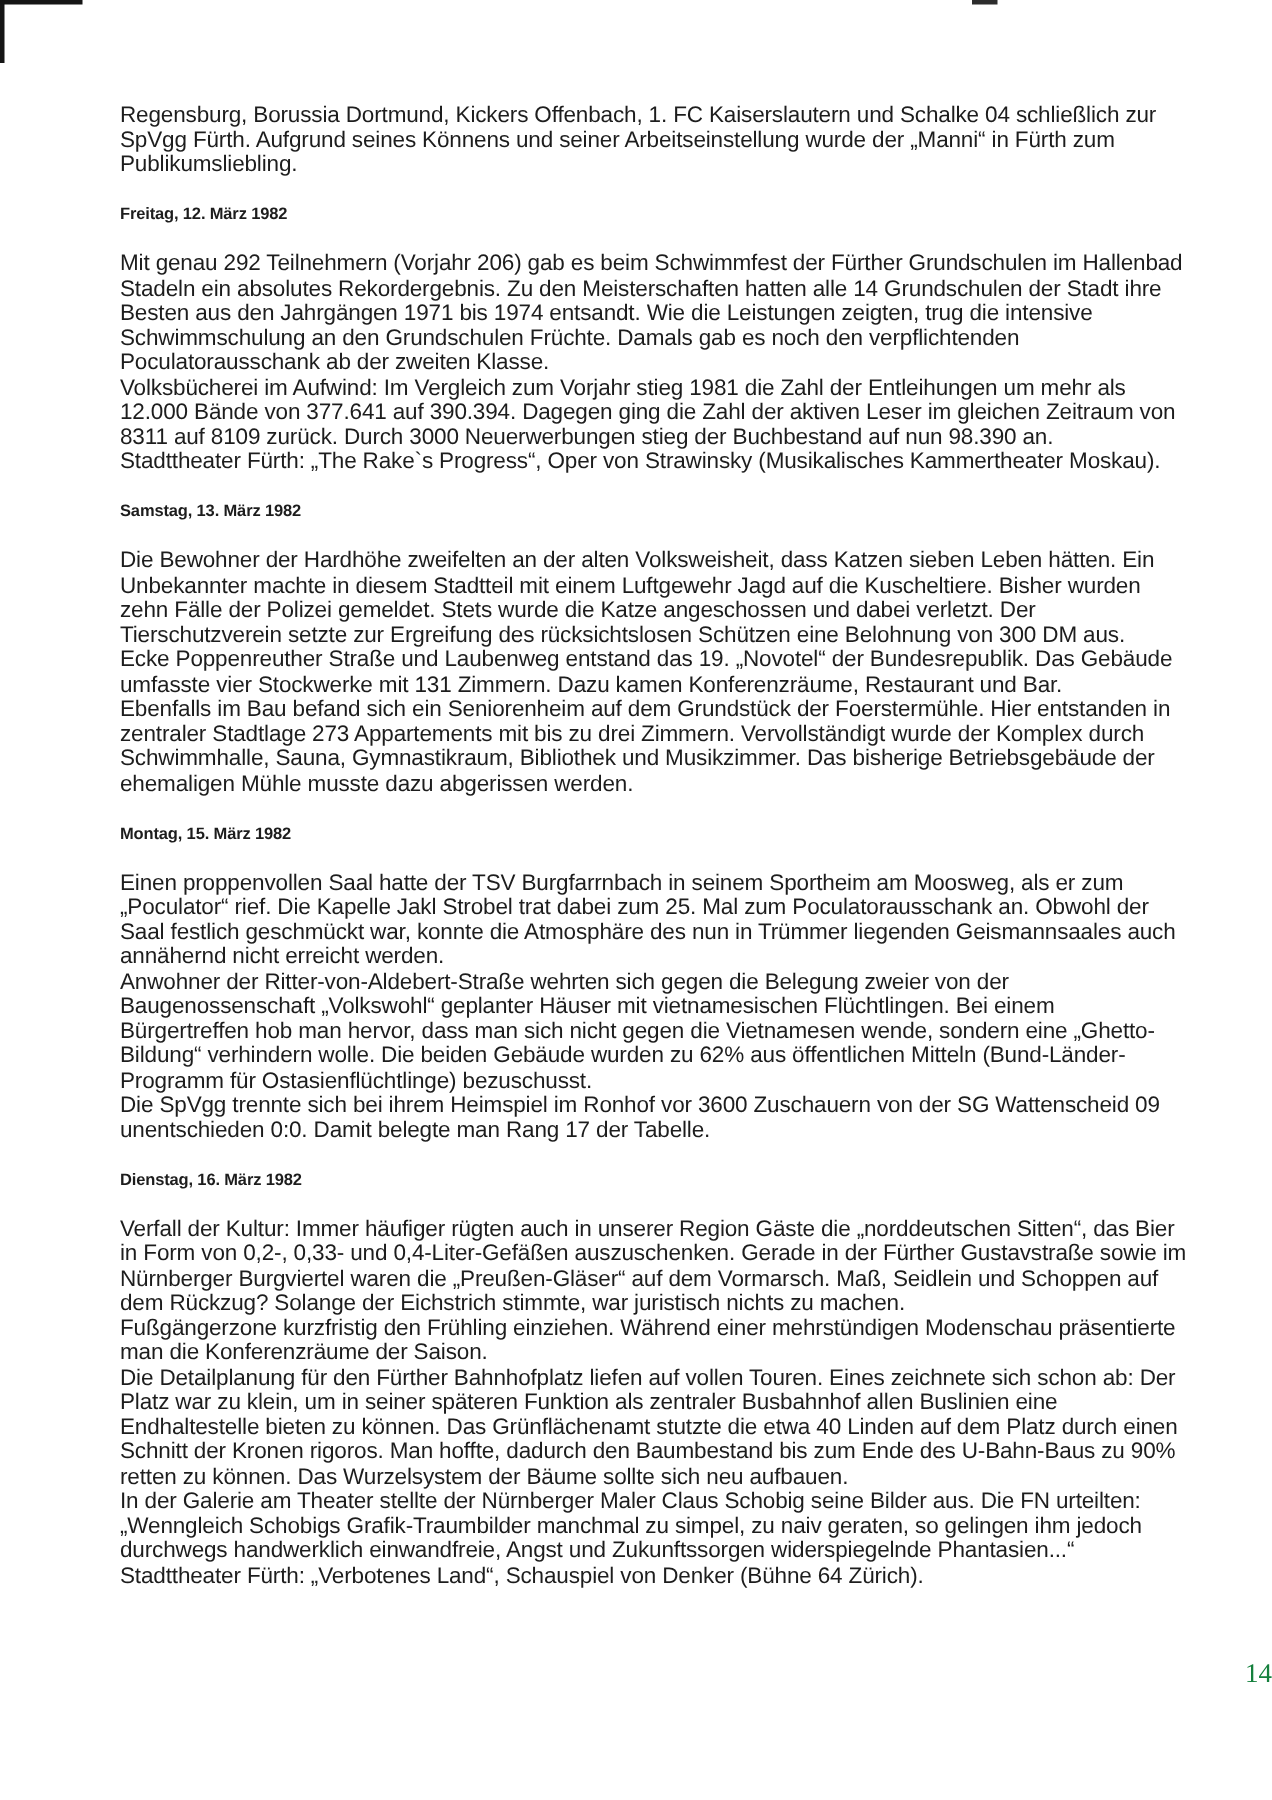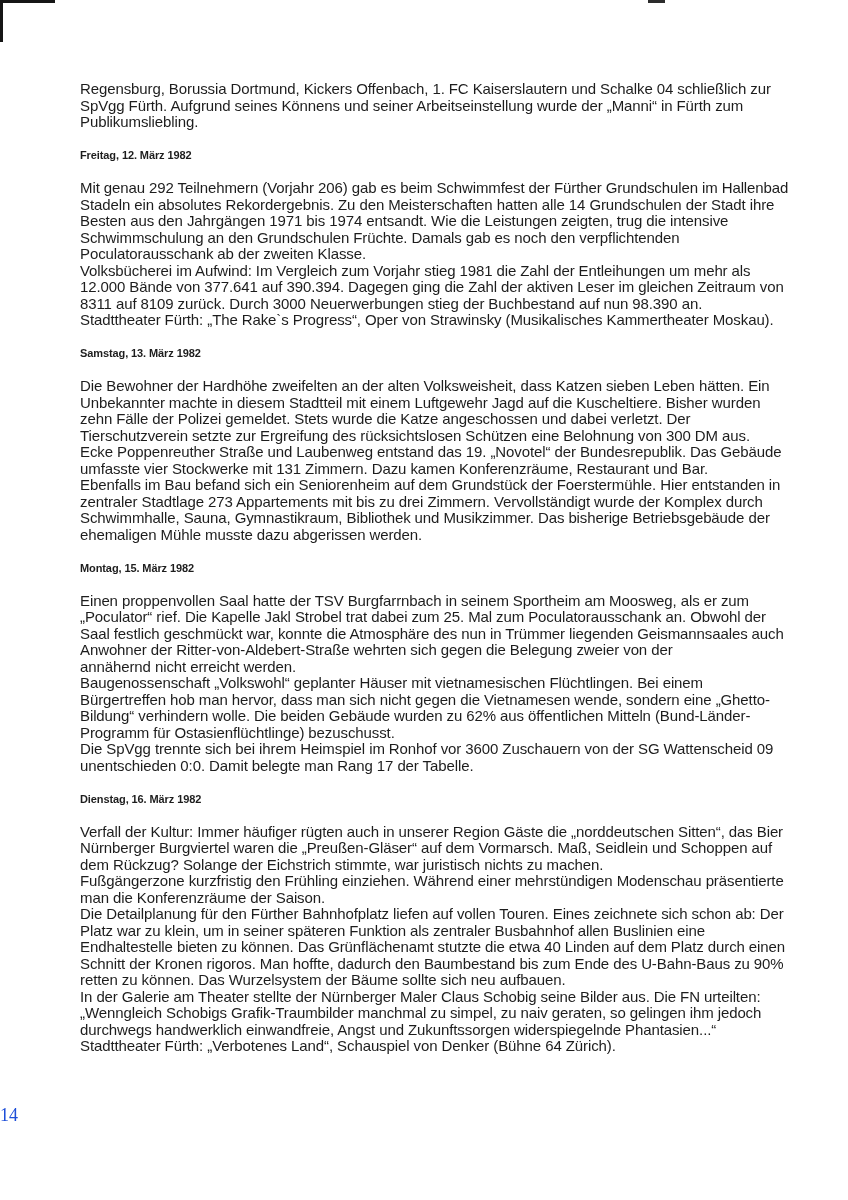--- a/index.html
+++ b/index.html
@@ -9,21 +9,21 @@
     width: 848px;
     height: 1200px;
     background: #ffffff;
     font-family: "Liberation Sans", sans-serif;
     color: #1d1d1d;
     overflow: hidden;
   }
   .content {
     position: absolute;
     left: 80px;
-    top: 81px;
+    top: 69px;
     width: 715px;
   }
   .block + .block { margin-top: 16.5px; }
   .heading {
     font-size: 11px;
     line-height: 16.5px;
     font-weight: bold;
     letter-spacing: -0.1px;
     white-space: nowrap;
   }
@@ -32,24 +32,24 @@
     line-height: 16.5px;
     height: 16.5px;
     letter-spacing: -0.1px;
     white-space: nowrap;
   }
   .page-number {
     position: absolute;
     top: 1105px;
     left: 0;
     width: 848px;
-    text-align: left;
+    text-align: right;
     font-family: "Liberation Serif", serif;
     font-size: 18px;
-    color: #1d4ed8;
+    color: #15803d;
   }
   
   .mark-top    { position: absolute; left: 0;     top: 0; width: 55px; height: 3px;  background: #151515; }
   .mark-left   { position: absolute; left: 0;     top: 0; width: 3px;  height: 42px; background: #151515; }
   .mark-streak { position: absolute; left: 648px; top: 0; width: 17px; height: 3px;  background: #2c2c2c; }
 </style>
 </head>
 <body>
 
 <div class="page">
@@ -86,32 +86,33 @@
         <div class="line">Ebenfalls im Bau befand sich ein Seniorenheim auf dem Grundstück der Foerstermühle. Hier entstanden in</div>
         <div class="line">zentraler Stadtlage 273 Appartements mit bis zu drei Zimmern. Vervollständigt wurde der Komplex durch</div>
         <div class="line">Schwimmhalle, Sauna, Gymnastikraum, Bibliothek und Musikzimmer. Das bisherige Betriebsgebäude der</div>
         <div class="line">ehemaligen Mühle musste dazu abgerissen werden.</div>
       </div>
       <div class="block heading">Montag, 15. März 1982</div>
       <div class="block paragraph">
         <div class="line">Einen proppenvollen Saal hatte der TSV Burgfarrnbach in seinem Sportheim am Moosweg, als er zum</div>
         <div class="line">„Poculator“ rief. Die Kapelle Jakl Strobel trat dabei zum 25. Mal zum Poculatorausschank an. Obwohl der</div>
         <div class="line">Saal festlich geschmückt war, konnte die Atmosphäre des nun in Trümmer liegenden Geismannsaales auch</div>
+        <div class="line">annähernd nicht erreicht werden.</div>
         <div class="line">Anwohner der Ritter-von-Aldebert-Straße wehrten sich gegen die Belegung zweier von der</div>
-        <div class="line">annähernd nicht erreicht werden.</div>
         <div class="line">Baugenossenschaft „Volkswohl“ geplanter Häuser mit vietnamesischen Flüchtlingen. Bei einem</div>
         <div class="line">Bürgertreffen hob man hervor, dass man sich nicht gegen die Vietnamesen wende, sondern eine „Ghetto-</div>
         <div class="line">Bildung“ verhindern wolle. Die beiden Gebäude wurden zu 62% aus öffentlichen Mitteln (Bund-Länder-</div>
         <div class="line">Programm für Ostasienflüchtlinge) bezuschusst.</div>
         <div class="line">Die SpVgg trennte sich bei ihrem Heimspiel im Ronhof vor 3600 Zuschauern von der SG Wattenscheid 09</div>
         <div class="line">unentschieden 0:0. Damit belegte man Rang 17 der Tabelle.</div>
       </div>
       <div class="block heading">Dienstag, 16. März 1982</div>
       <div class="block paragraph">
         <div class="line">Verfall der Kultur: Immer häufiger rügten auch in unserer Region Gäste die „norddeutschen Sitten“, das Bier</div>
+        <div class="line">in Form von 0,2-, 0,33- und 0,4-Liter-Gefäßen auszuschenken. Gerade in der Fürther Gustavstraße sowie im</div>
         <div class="line">Nürnberger Burgviertel waren die „Preußen-Gläser“ auf dem Vormarsch. Maß, Seidlein und Schoppen auf</div>
         <div class="line">dem Rückzug? Solange der Eichstrich stimmte, war juristisch nichts zu machen.</div>
         <div class="line">Fußgängerzone kurzfristig den Frühling einziehen. Während einer mehrstündigen Modenschau präsentierte</div>
         <div class="line">man die Konferenzräume der Saison.</div>
         <div class="line">Die Detailplanung für den Fürther Bahnhofplatz liefen auf vollen Touren. Eines zeichnete sich schon ab: Der</div>
         <div class="line">Platz war zu klein, um in seiner späteren Funktion als zentraler Busbahnhof allen Buslinien eine</div>
         <div class="line">Endhaltestelle bieten zu können. Das Grünflächenamt stutzte die etwa 40 Linden auf dem Platz durch einen</div>
         <div class="line">Schnitt der Kronen rigoros. Man hoffte, dadurch den Baumbestand bis zum Ende des U-Bahn-Baus zu 90%</div>
         <div class="line">retten zu können. Das Wurzelsystem der Bäume sollte sich neu aufbauen.</div>
         <div class="line">In der Galerie am Theater stellte der Nürnberger Maler Claus Schobig seine Bilder aus. Die FN urteilten:</div>

